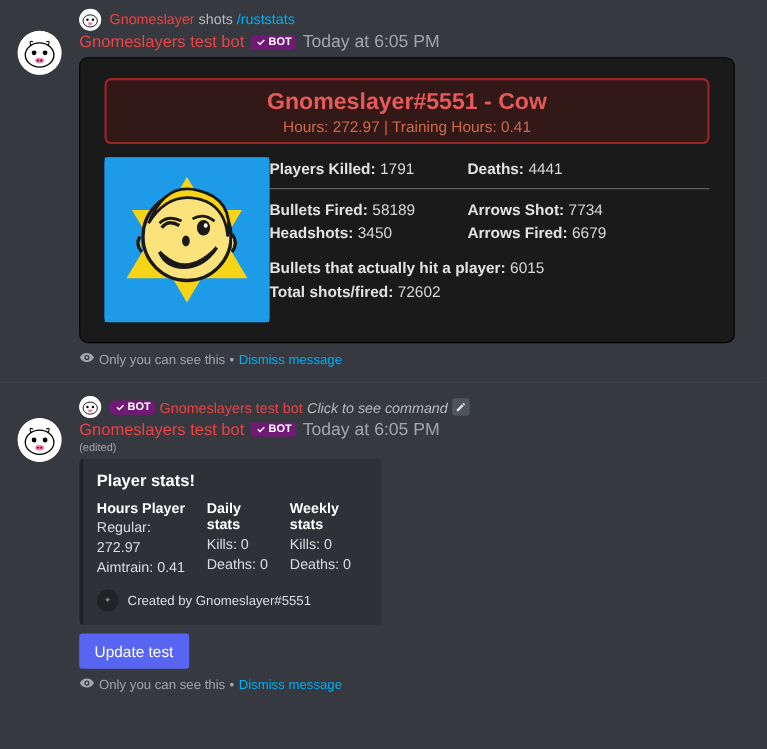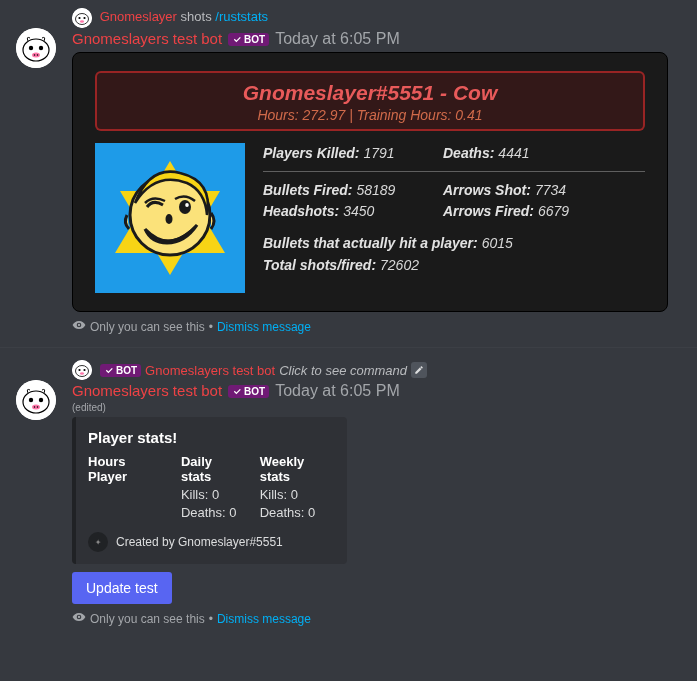--- a/index.html
+++ b/index.html
@@ -27,33 +27,32 @@
   .bot-tag { background: #701a75; color: #fff; font-size: 10px; font-weight: 600; padding: 1px 4px; border-radius: 3px; display: inline-flex; align-items: center; gap: 2px; }
   .timestamp { color: #a3a6aa; font-size: 16px; }
   .edited { color: #a3a6aa; font-size: 10px; }
   .image-embed {
     background: #1a1a1a;
     border: 1px solid #000;
     border-radius: 8px;
     width: 596px;
     padding: 18px 22px 18px 22px;
     margin-top: 4px;
-    font-style: italic;
   }
   .red-panel {
     background: rgba(120, 20, 20, 0.28);
     border: 2px solid rgba(180, 40, 40, 0.8);
     border-radius: 6px;
     padding: 8px 0 6px 0;
     text-align: center;
     margin-bottom: 12px;
   }
   .red-title { color: #e85a5a; font-size: 21px; font-weight: 700; }
   .red-sub { color: #d06a4a; font-size: 14px; margin-top: 2px; }
-  .stats-body { display: flex; gap: 18px; }
+  .stats-body { display: flex; }
   .vault-img {
     width: 150px; height: 150px; background: #1e9be8; border-radius: 4px;
     flex: none; display: flex; align-items: center; justify-content: center;
   }
   .stats-text { flex: 1; color: #d8d8d8; font-size: 14px; line-height: 1.55; }
   .stats-hr { border: none; border-top: 1px solid rgba(200,200,200,0.4); margin: 6px 0 8px 0; }
   .stat-label { font-weight: 700; color: #e2e2e2; }
   .stat-val { color: #d8d8d8; margin-left: 4px; }
   .row2col { display: flex; }
   .row2col > div:first-child { width: 180px; }
@@ -246,20 +245,24 @@
         </span>
       <span class="timestamp">Today at 6:05 PM</span>
     </div>
     <div class="edited">(edited)</div>
 
     <div class="text-embed">
       <div class="embed-title">Player stats!</div>
       <div class="embed-fields">
         <div class="embed-field">
           <div class="field-title">Hours Player</div>
+          <div class="field-body">
+            <div>Regular: 272.97</div>
+            <div>Aimtrain: 0.41</div>
+          </div>
         </div>
         <div class="embed-field">
           <div class="field-title">Daily stats</div>
           <div class="field-body">
             <div>Kills: 0</div>
             <div>Deaths: 0</div>
           </div>
         </div>
         <div class="embed-field">
           <div class="field-title">Weekly stats</div>

